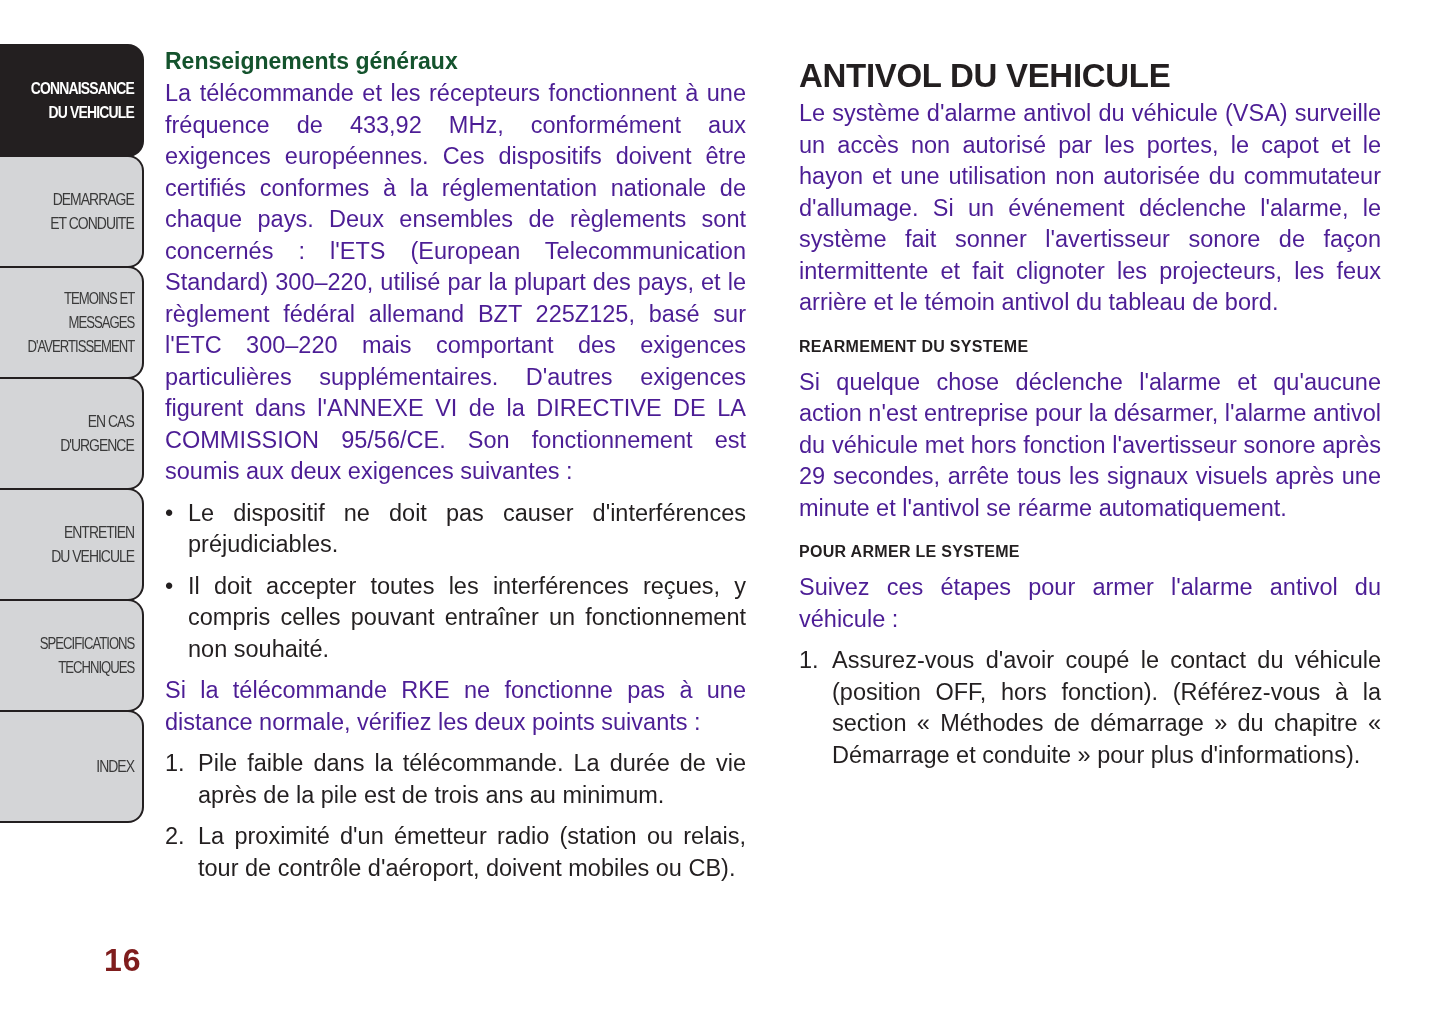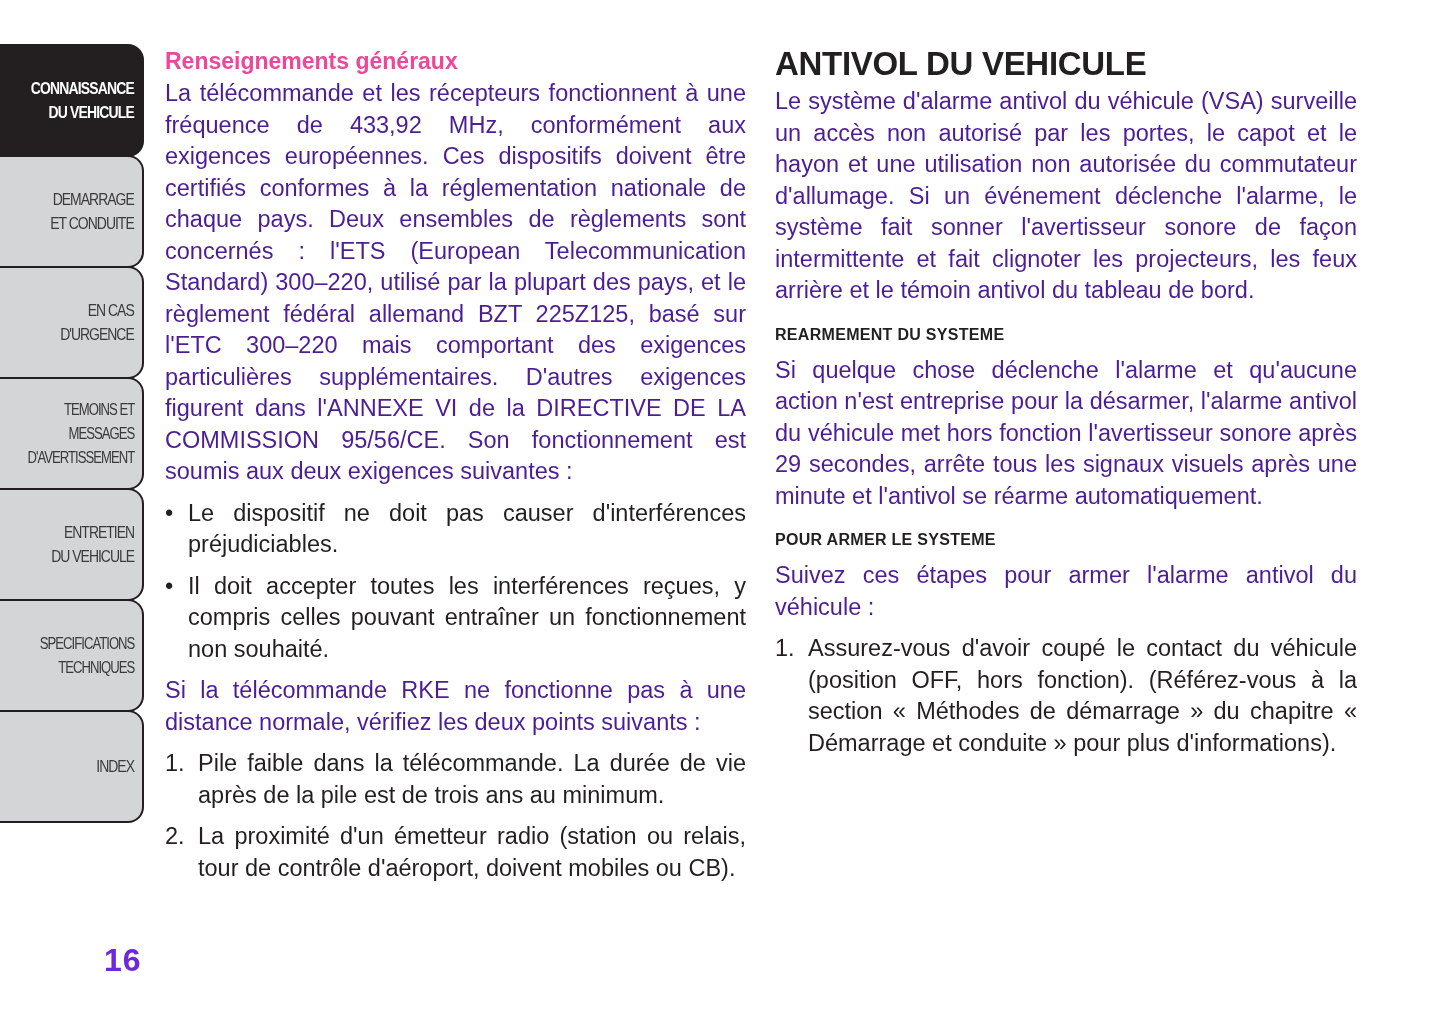--- a/index.html
+++ b/index.html
@@ -24,32 +24,32 @@
   .tab-label {
     font-family: "Liberation Sans Narrow", "Liberation Sans", sans-serif;
     font-size: 17px; line-height: 24px; text-align: right;
     letter-spacing: -1.2px; transform: scaleX(0.82); transform-origin: right center;
     white-space: pre-line; color: #3a3a3a;
   }
   .tab.active .tab-label { color: #ffffff; font-weight: bold; font-size: 17px; letter-spacing: -1px; }
   .tab.small .tab-label { font-size: 16px; line-height: 24px; }
   .page-number {
     position: absolute; left: 104px; top: 942px;
-    font-size: 32px; font-weight: bold; color: #6d28d9; letter-spacing: 1px;
+    font-size: 32px; font-weight: bold; color: #7f1d1d; letter-spacing: 1px;
   }
   
   .col { position: absolute; top: 44px; }
   .col-left { left: 165px; width: 581px; }
-  .col-right { left: 775px; width: 582px; }
+  .col-right { left: 799px; width: 582px; margin-top: 12px; }
   .body-text {
     font-size: 23.5px; line-height: 31.5px; text-align: justify;
     margin: 0; color: #4c1d95;
   }
   .sub-heading-small {
-    font-size: 23px; font-weight: bold; line-height: 34px; margin: 0; color: #ec4899;
+    font-size: 23px; font-weight: bold; line-height: 34px; margin: 0; color: #14532d;
   }
   .main-heading {
     font-size: 33px; font-weight: bold; line-height: 40px; margin: 0 0 2px 0;
     letter-spacing: -0.3px; color: #231f20;
   }
   .section-heading {
     font-size: 16px; font-weight: bold; line-height: 32px; margin: 12px 0 4px 0;
     letter-spacing: 0.3px; color: #231f20;
   }
   .list { margin: 0; padding: 0; list-style: none; }
@@ -66,28 +66,28 @@
 
 <nav class="tabs">
   <div class="tab active">
     <span class="tab-label">CONNAISSANCE
 DU VEHICULE</span>
   </div>
   <div class="tab">
     <span class="tab-label">DEMARRAGE
 ET CONDUITE</span>
   </div>
-  <div class="tab">
-    <span class="tab-label">EN CAS
-D'URGENCE</span>
-  </div>
   <div class="tab small">
     <span class="tab-label">TEMOINS ET
 MESSAGES
 D'AVERTISSEMENT</span>
+  </div>
+  <div class="tab">
+    <span class="tab-label">EN CAS
+D'URGENCE</span>
   </div>
   <div class="tab">
     <span class="tab-label">ENTRETIEN
 DU VEHICULE</span>
   </div>
   <div class="tab small">
     <span class="tab-label">SPECIFICATIONS
 TECHNIQUES</span>
   </div>
   <div class="tab">

